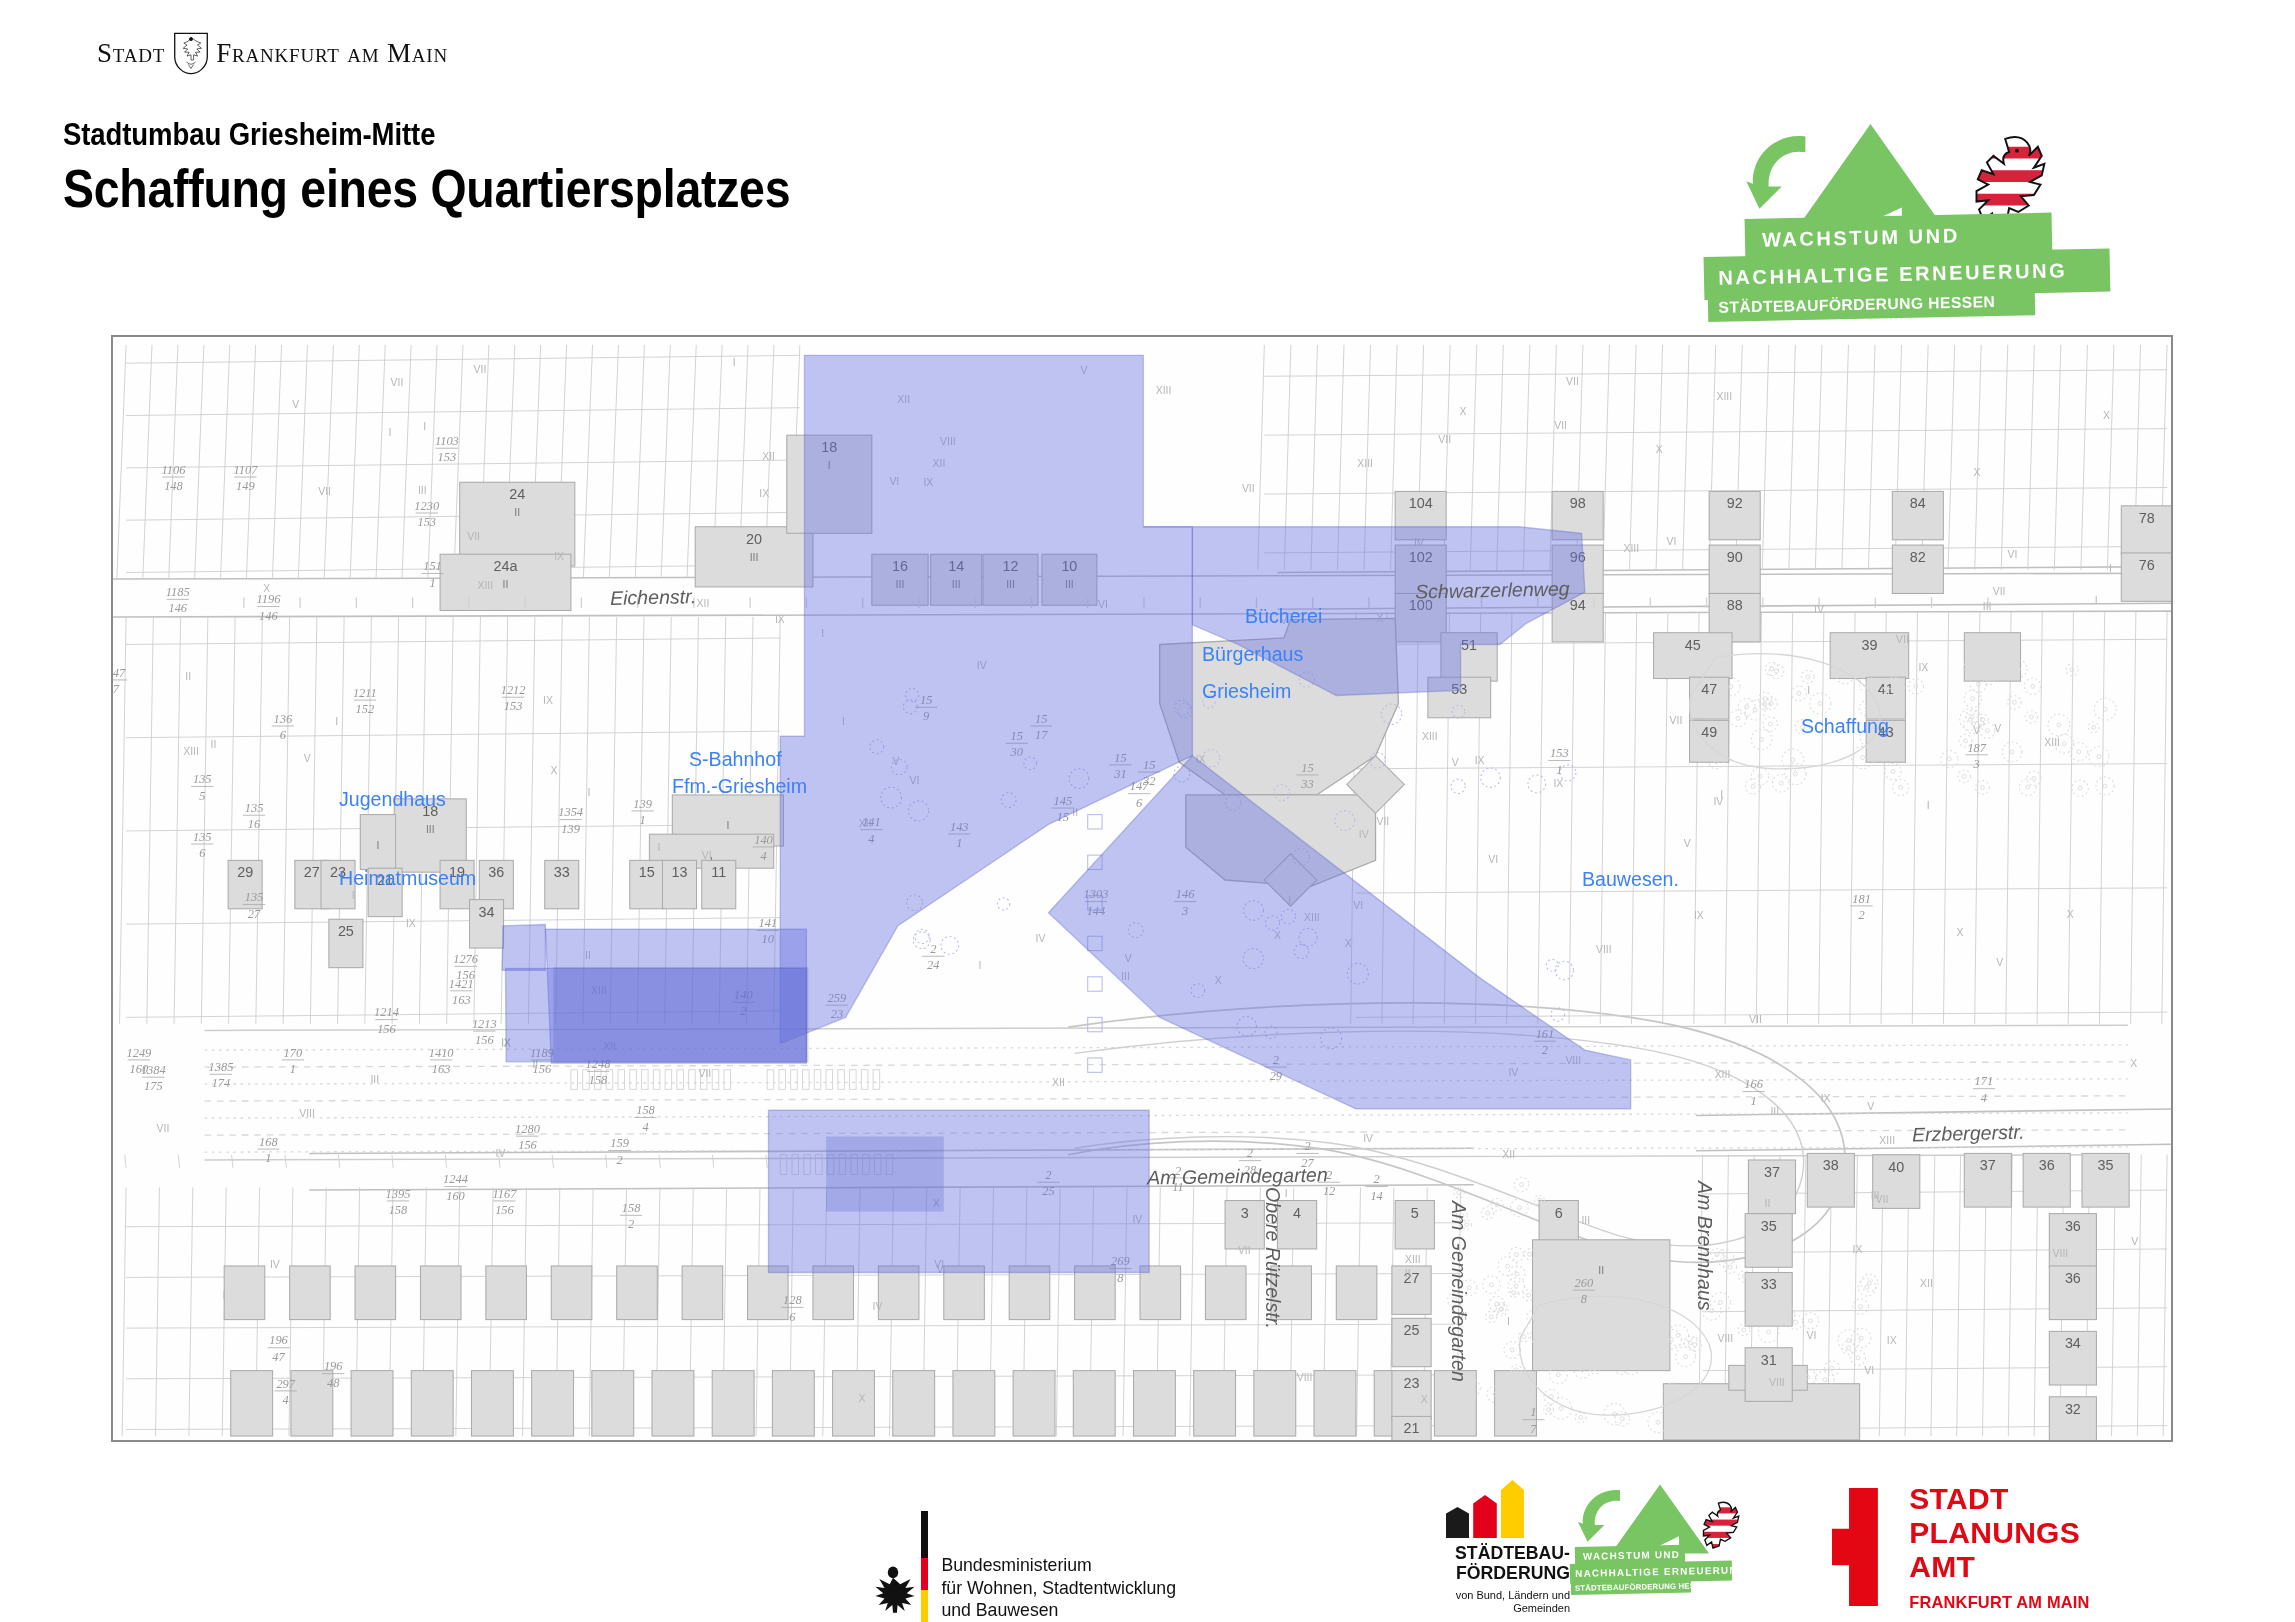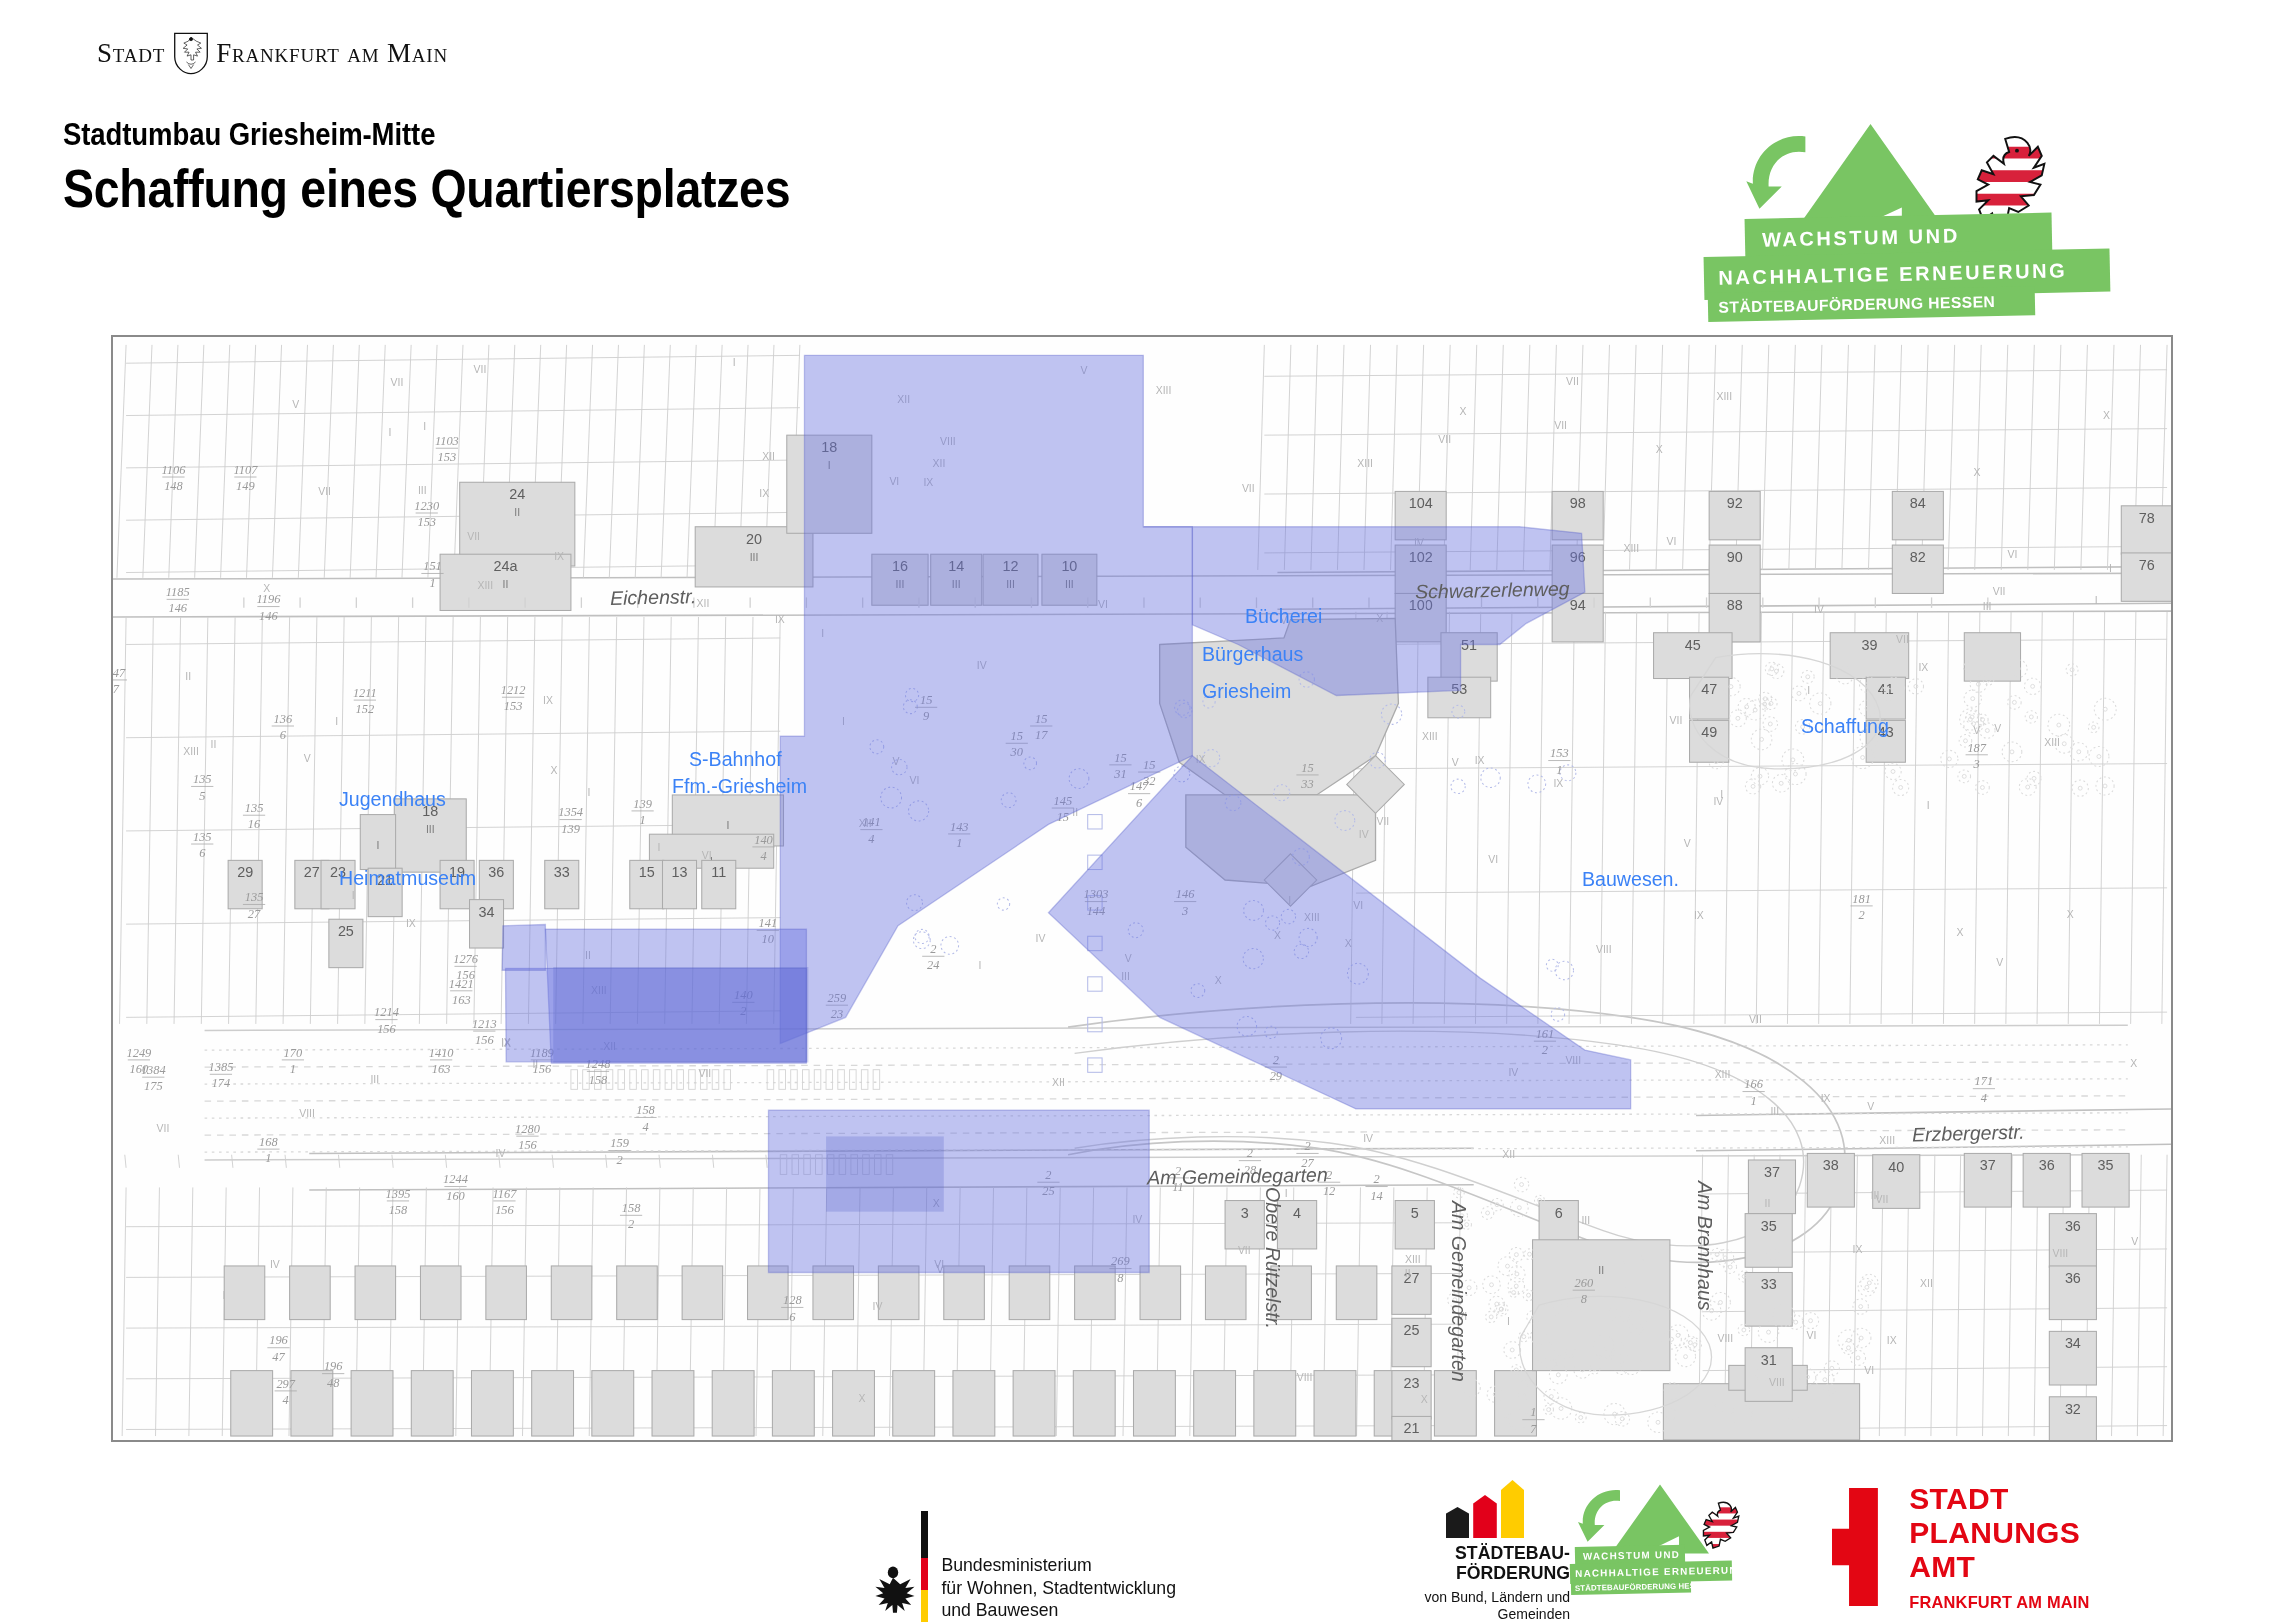--- a/index.html
+++ b/index.html
@@ -54,21 +54,21 @@
      background:linear-gradient(to bottom,#0f0f0f 0 42%,#e2001a 42% 71%,#ffcc00 71% 100%);}
   #ft-bmwsb .txt{font-size:17.7px;line-height:1.28;color:#111;white-space:nowrap;}
   #ft-hessen{left:1227px;width:131px;}
   #ft-hessen .hname{font-size:29px;color:#2f5fa6;letter-spacing:0.7px;text-align:center;margin-top:3.9px;}
   #ft-hessen .flag{position:relative;margin:5.2px auto 0;width:103px;height:98px;
      background:repeating-linear-gradient(to bottom,#d0143c 0 14.4px,#ffffff 14.4px 29px);}
   #ft-staedtebau{left:1400px;width:170px;text-align:right;}
   #ft-staedtebau .houses{height:58px;display:flex;align-items:flex-end;justify-content:center;gap:3.9px;margin-top:7.9px;}
   #ft-staedtebau .h{width:23.6px;}
   #ft-staedtebau .t1{font-size:17.7px;font-weight:bold;line-height:1.12;color:#111;margin-top:6.5px;}
-  #ft-staedtebau .t2{font-size:14px;line-height:1.2;color:#111;margin-top:5.2px;}
+  #ft-staedtebau .t2{font-size:11px;line-height:1.2;color:#111;margin-top:5.2px;}
   #ft-wachstum{left:1570px;width:196px;}
   #ft-wachstum .mini{position:relative;width:196px;height:131px;margin-top:10.5px;}
   .mw-band{position:absolute;background:#79c563;color:#fff;font-weight:bold;white-space:nowrap;
      display:flex;align-items:center;transform-origin:left center;}
   #ft-spa{left:1832px;width:393px;display:flex;align-items:center;}
   #ft-spa .mark{width:59px;height:118px;position:relative;flex:0 0 auto;margin-right:18.3px;}
   #ft-spa .spa-txt{color:#e30613;font-weight:bold;}
   #ft-spa .l1{font-size:30px;line-height:1.13;letter-spacing:0.3px;}
   #ft-spa .l2{font-size:16.4px;margin-top:9.2px;letter-spacing:0.2px;}
 </style>

